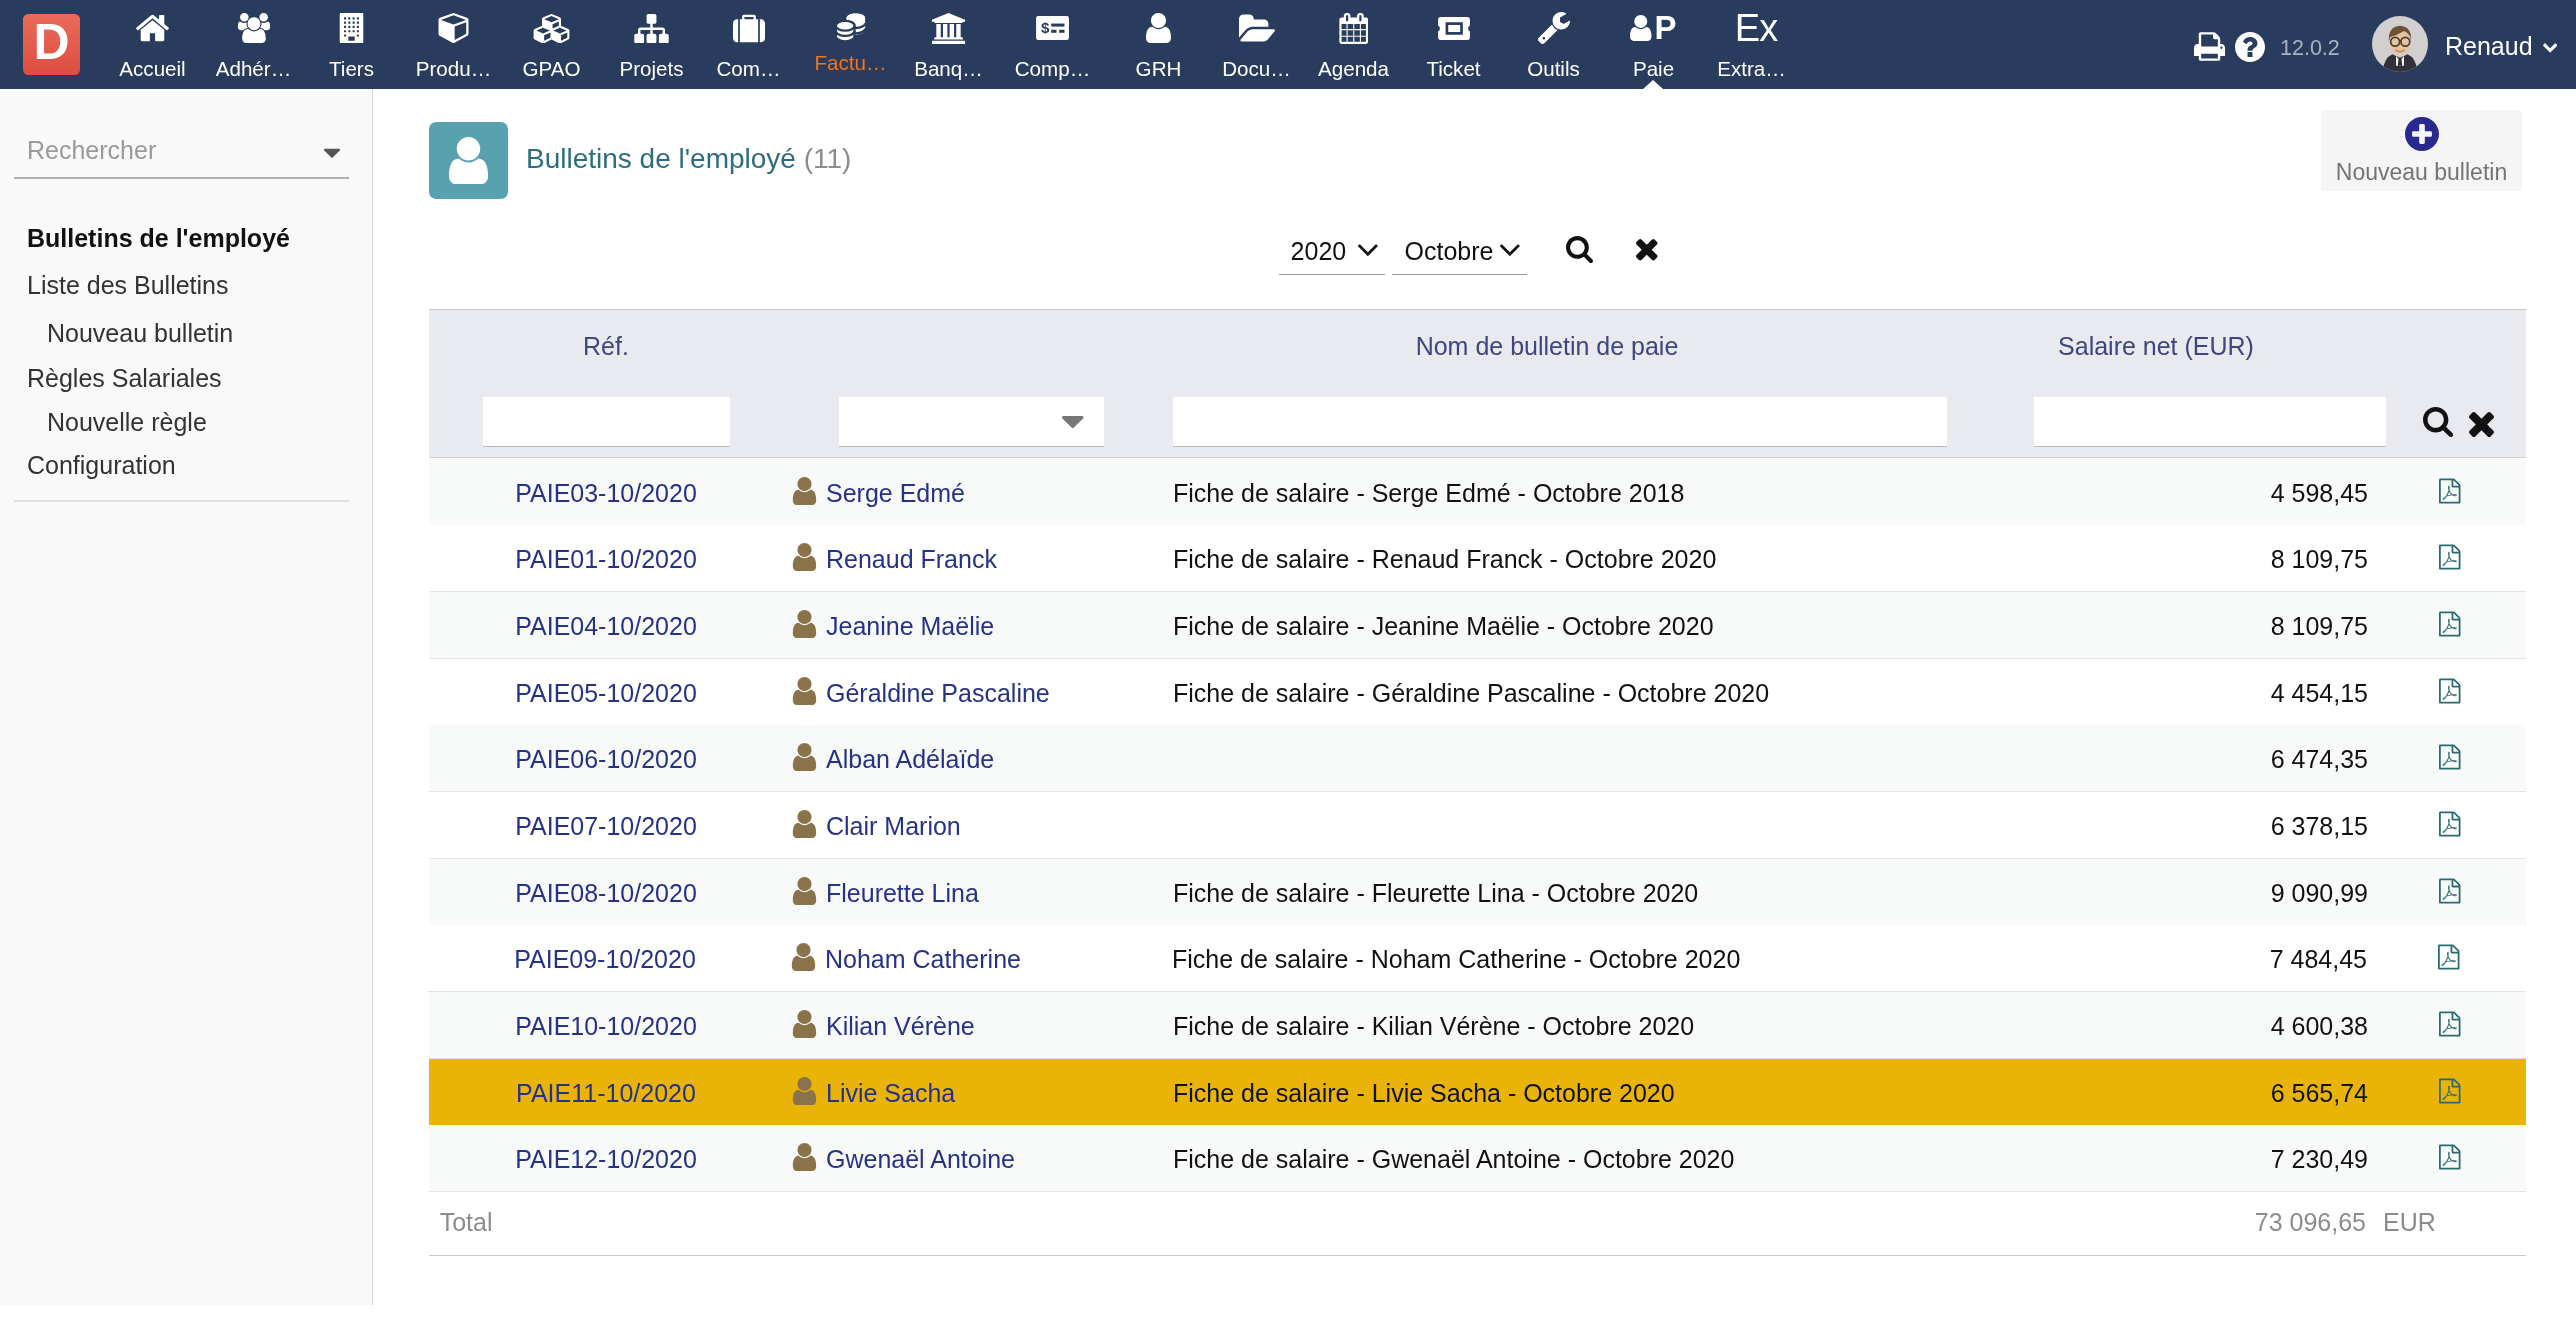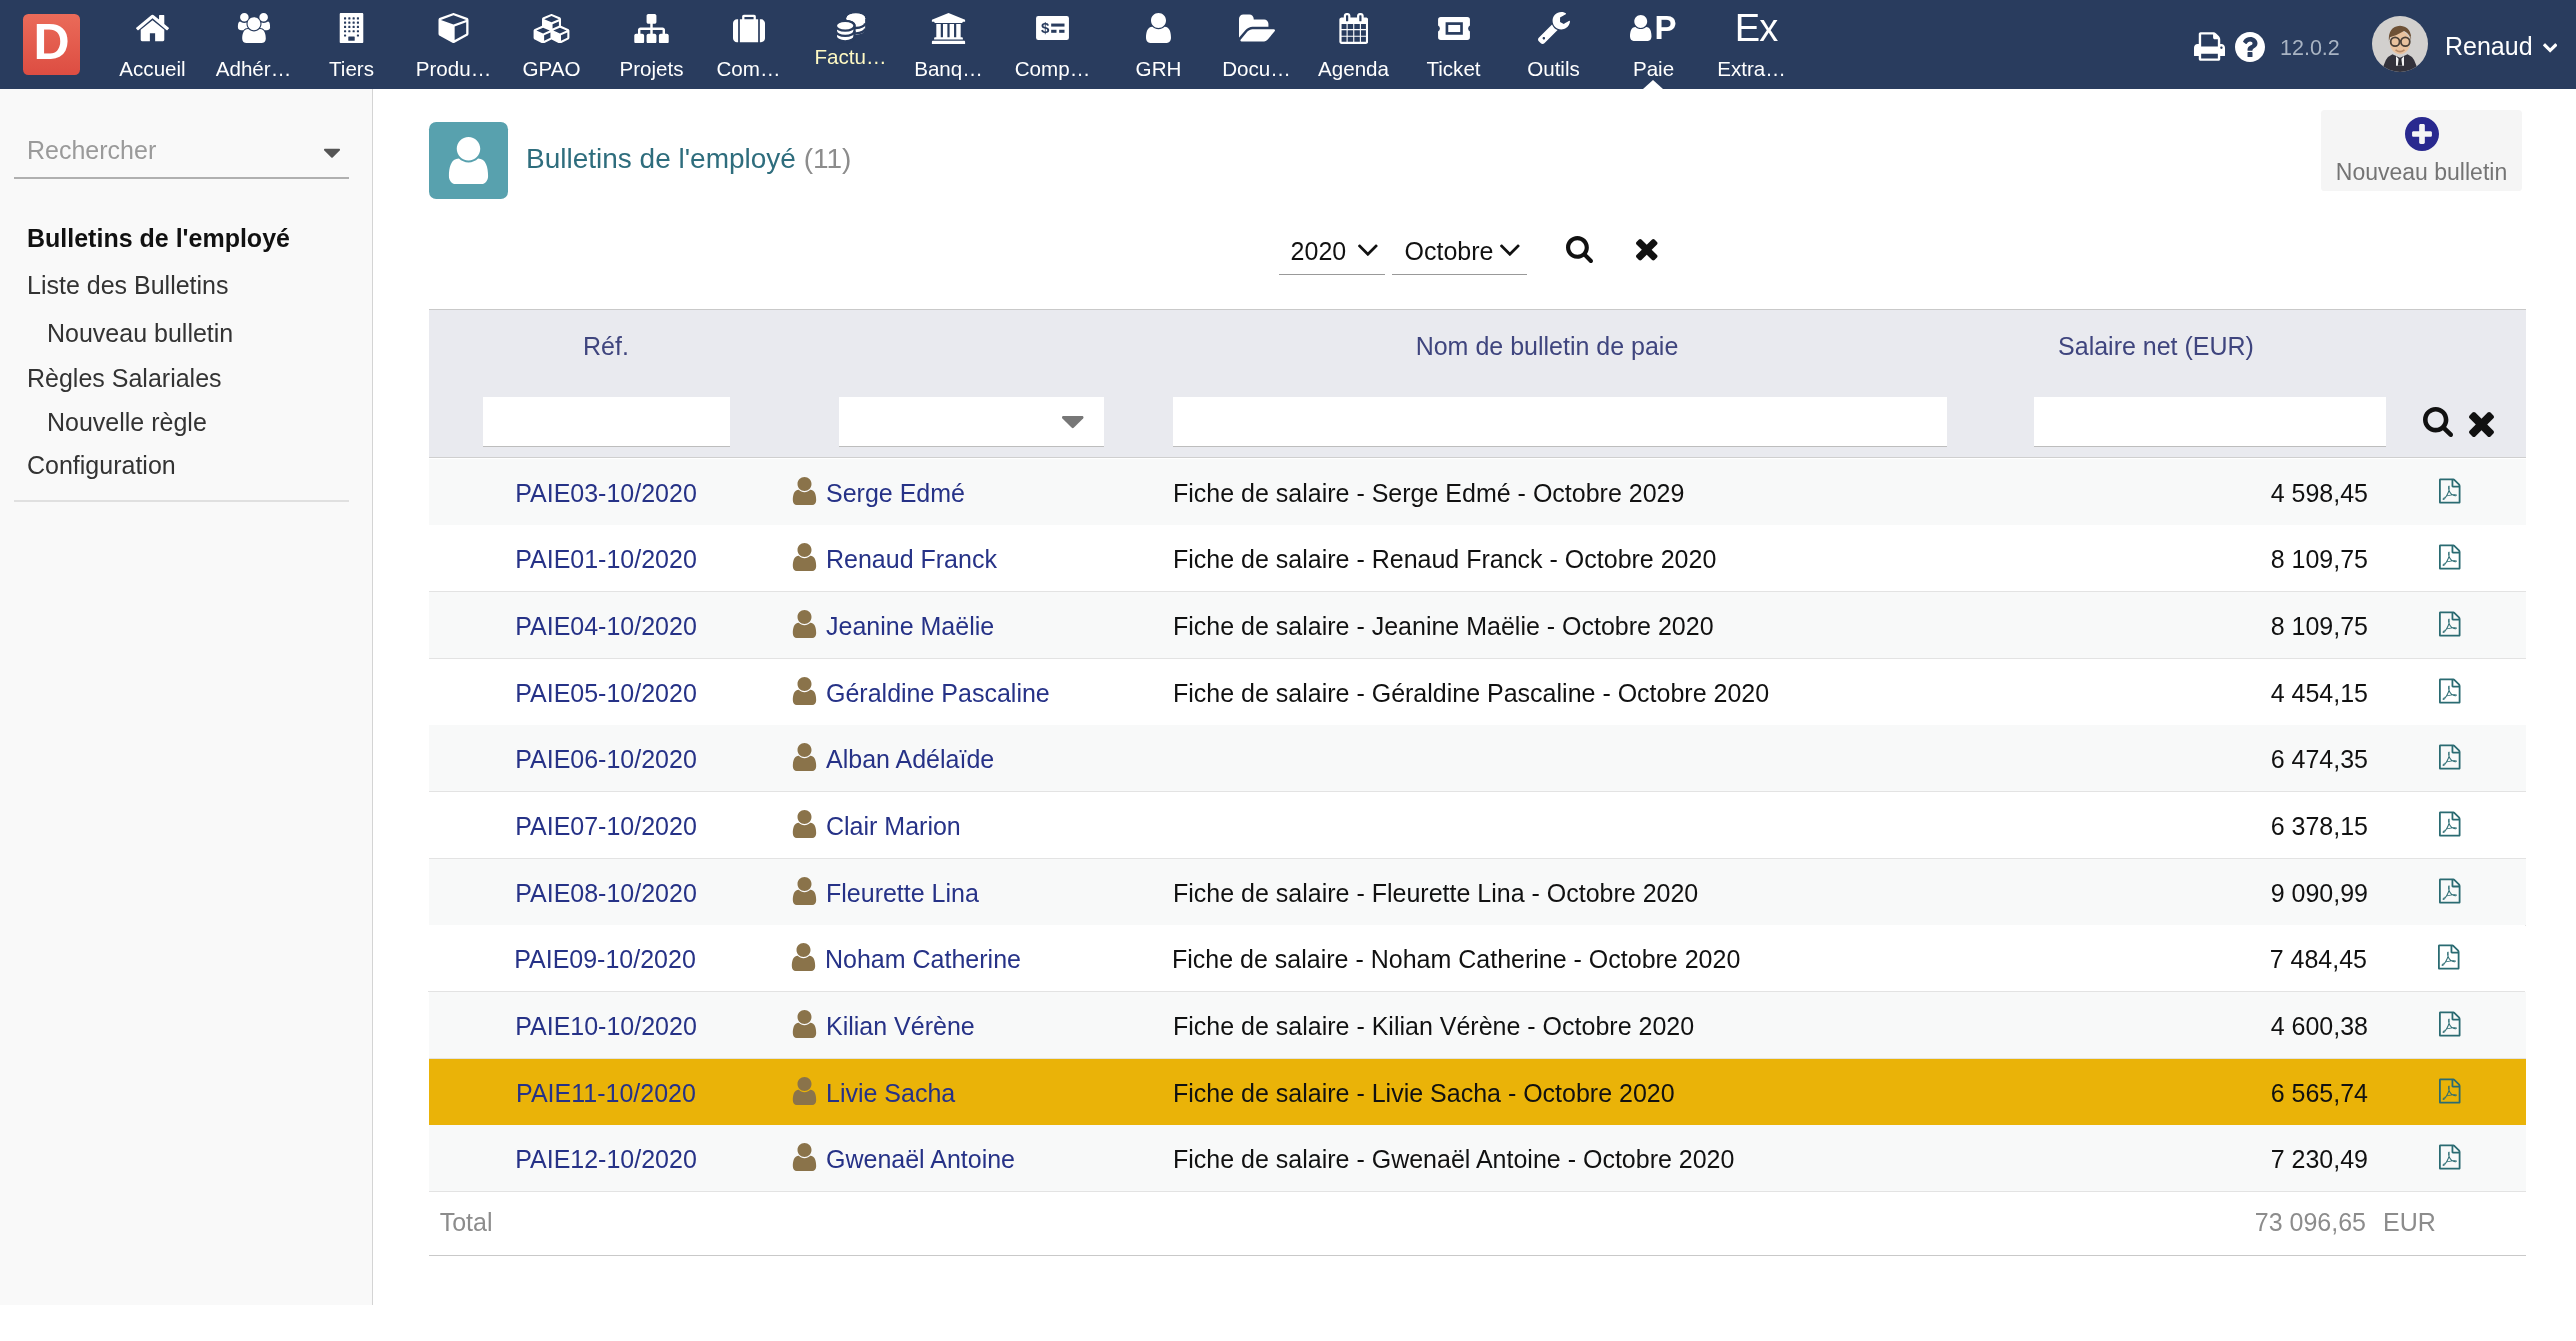--- a/index.html
+++ b/index.html
@@ -69,21 +69,21 @@
 <div style="height:45px;padding-top:11.6px;display:flex;align-items:center;justify-content:center">
         <svg width="31" height="32" viewBox="0 0 35 36">
 <path d="M13 7 a10.5 5.5 0 0 1 21 0 l0 13 a10.5 5.5 0 0 1 -21 0 Z" fill="#fff"></path>
 <ellipse cx="23.5" cy="7" rx="10.5" ry="5.5" fill="#fff"></ellipse>
 <path d="M13 12.5 a10.5 5.5 0 0 0 21 0 M13 18.5 a10.5 5.5 0 0 0 21 0" stroke="#293c5e" stroke-width="2.6" fill="none"></path>
 <path d="M1 15.5 a10.5 5.5 0 0 1 21 0 l0 13 a10.5 5.5 0 0 1 -21 0 Z" fill="#fff" stroke="#293c5e" stroke-width="2.6"></path>
 <ellipse cx="11.5" cy="15.5" rx="10.5" ry="5.5" fill="#fff" stroke="#293c5e" stroke-width="2.6"></ellipse>
 <path d="M1 21.5 a10.5 5.5 0 0 0 21 0 M1 27.5 a10.5 5.5 0 0 0 21 0" stroke="#293c5e" stroke-width="2.6" fill="none"></path>
 </svg>
       </div>
-<div style="color:#fef9c3;font-size:20.6px;margin-top:0">Factu…</div>
+<div style="color:#f97316;font-size:20.6px;margin-top:6px">Factu…</div>
 </div>
 <div class="abs" style="left:877px;top:0;width:143px;height:89px;text-align:center">
 <div style="height:45px;padding-top:11.6px;display:flex;align-items:center;justify-content:center">
         <svg width="35" height="31" viewBox="0 -1536 1920 1792">
           <path transform="scale(1,-1)" fill="#fff" d="M960 1536 0 1152V1024H128C128 989 159 960 197 960H1723C1761 960 1792 989 1792 1024H1920V1152ZM256 896V128H197C159 128 128 99 128 64V0H1792V64C1792 99 1761 128 1723 128H1664V896H1408V128H1280V896H1024V128H896V896H640V128H512V896ZM1851 -64H69C31 -64 0 -93 0 -128V-256H1920V-128C1920 -93 1889 -64 1851 -64Z"></path>
         </svg>
       </div>
 <div style="color:#fff;font-size:20.6px;margin-top:11.6px">Banq…</div>
 </div>
 <div class="abs" style="left:981px;top:0;width:143px;height:89px;text-align:center">
@@ -278,21 +278,21 @@
     </div>
 </div>
 <div class="abs" style="left:429px;top:459px;width:2097px;height:67px;background:#f8f9f9;border-bottom:1.8px solid #e3e3e3;font-size:25px">
 <div class="abs" style="left:0;top:19.7px;width:354px;text-align:center;color:#263287">PAIE03-10/2020</div>
 <div class="abs" style="left:363px;top:18px">
       <svg width="25" height="28" viewBox="0 -1408 1280 1536">
         <path transform="scale(1,-1)" fill="#8a734a" d="M1280 137C1280 400 1215 704 953 704C872 625 762 576 640 576C518 576 408 625 327 704C65 704 0 400 0 137C0 -9 96 -128 213 -128H1067C1184 -128 1280 -9 1280 137ZM1024 1024C1024 1236 852 1408 640 1408C428 1408 256 1236 256 1024C256 812 428 640 640 640C852 640 1024 812 1024 1024Z"></path>
       </svg>
     </div>
 <div class="abs" style="left:397px;top:19.7px;color:#263287">Serge Edmé</div>
-<div class="abs" style="left:744px;top:19.7px;color:#111">Fiche de salaire - Serge Edmé - Octobre 2029</div>
+<div class="abs" style="left:744px;top:19.7px;color:#111">Fiche de salaire - Serge Edmé - Octobre 2018</div>
 <div class="abs" style="left:1538px;top:19.7px;width:401px;text-align:right;color:#111">4 598,45</div>
 <div class="abs" style="left:2010px;top:18px">
       <svg width="21.5" height="28" viewBox="0 -1536 1536 1792">
         <path transform="scale(1,-1)" fill="#2a6b72" d="M1468 1156 1156 1468C1119 1505 1045 1536 992 1536H96C43 1536 0 1493 0 1440V-160C0 -213 43 -256 96 -256H1440C1493 -256 1536 -213 1536 -160V992C1536 1045 1505 1119 1468 1156ZM1024 1400C1041 1394 1058 1385 1065 1378L1378 1065C1385 1058 1394 1041 1400 1024H1024ZM1408 -128H128V1408H896V992C896 939 939 896 992 896H1408ZM894 465C835 513 783 598 748 703C760 772 761 832 762 895C762 905 762 915 762 925C762 928 762 930 761 933C763 935 764 938 765 941C771 973 768 995 756 1009C748 1019 736 1024 721 1024H720H699C679 1024 664 1009 657 984C639 918 649 806 681 697C657 613 622 525 577 435C537 354 501 289 470 238C470 239 469 241 468 242C463 250 453 253 445 248C321 183 267 106 257 60C254 40 258 29 263 24C265 22 266 20 269 19L293 7C302 2 311 0 321 0C381 0 460 86 563 262C670 299 816 330 955 345C1039 301 1136 272 1200 272C1253 272 1268 292 1271 310C1271 310 1271 311 1271 311C1272 312 1273 314 1274 315C1285 339 1279 357 1272 367C1247 408 1162 416 1095 416C1059 416 1020 414 978 409C947 427 919 445 894 465ZM318 54C333 88 380 154 455 212C391 111 348 68 318 54ZM716 974C716 975 717 976 717 978C723 971 729 960 730 942C731 940 731 938 732 937C730 934 729 932 728 929C726 917 723 903 721 886C719 873 717 858 714 842C706 898 706 946 716 974ZM592 313C607 340 622 368 637 396C673 467 701 532 720 593C754 520 798 460 847 417C856 409 866 402 876 394C778 376 680 348 592 313ZM1238 329C1239 328 1240 327 1240 326C1236 325 1231 325 1222 325C1192 325 1147 335 1098 353C1207 353 1233 334 1238 329Z"></path>
       </svg>
     </div>
 </div>
 <div class="abs" style="left:429px;top:525px;width:2097px;height:67px;background:#fff;border-bottom:1.8px solid #e3e3e3;font-size:25px">
 <div class="abs" style="left:0;top:19.7px;width:354px;text-align:center;color:#263287">PAIE01-10/2020</div>
 <div class="abs" style="left:363px;top:18px">

